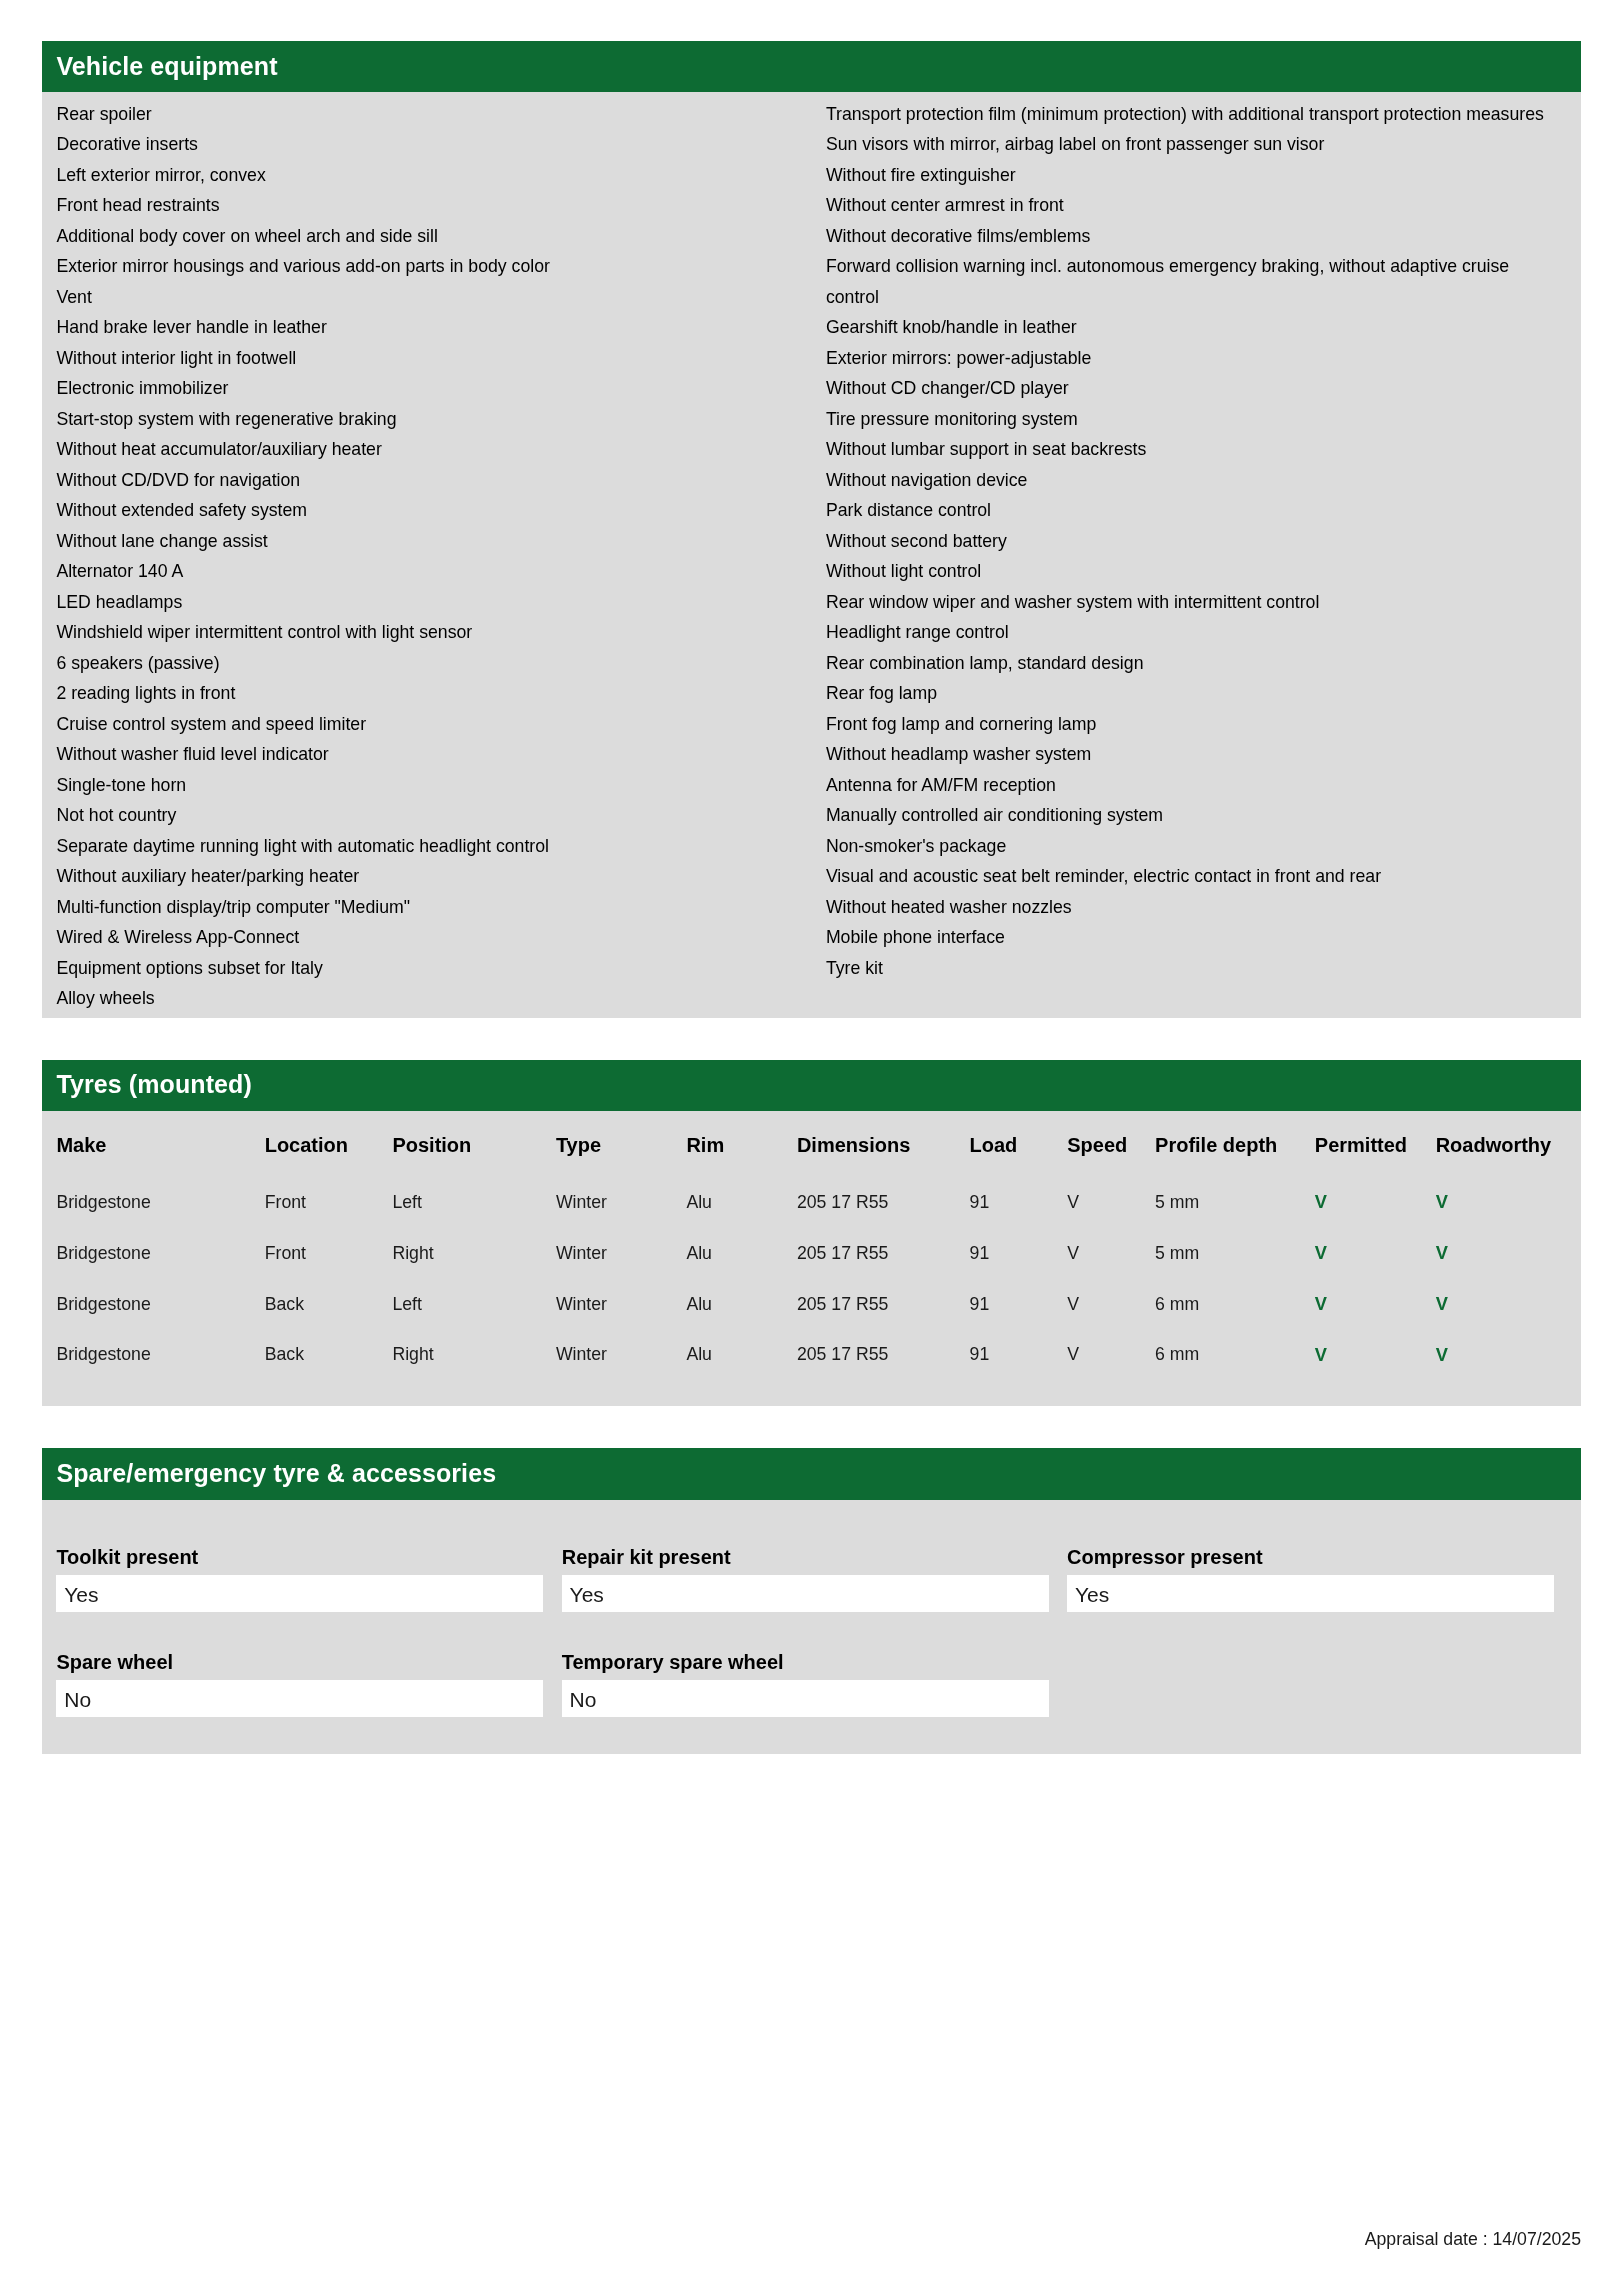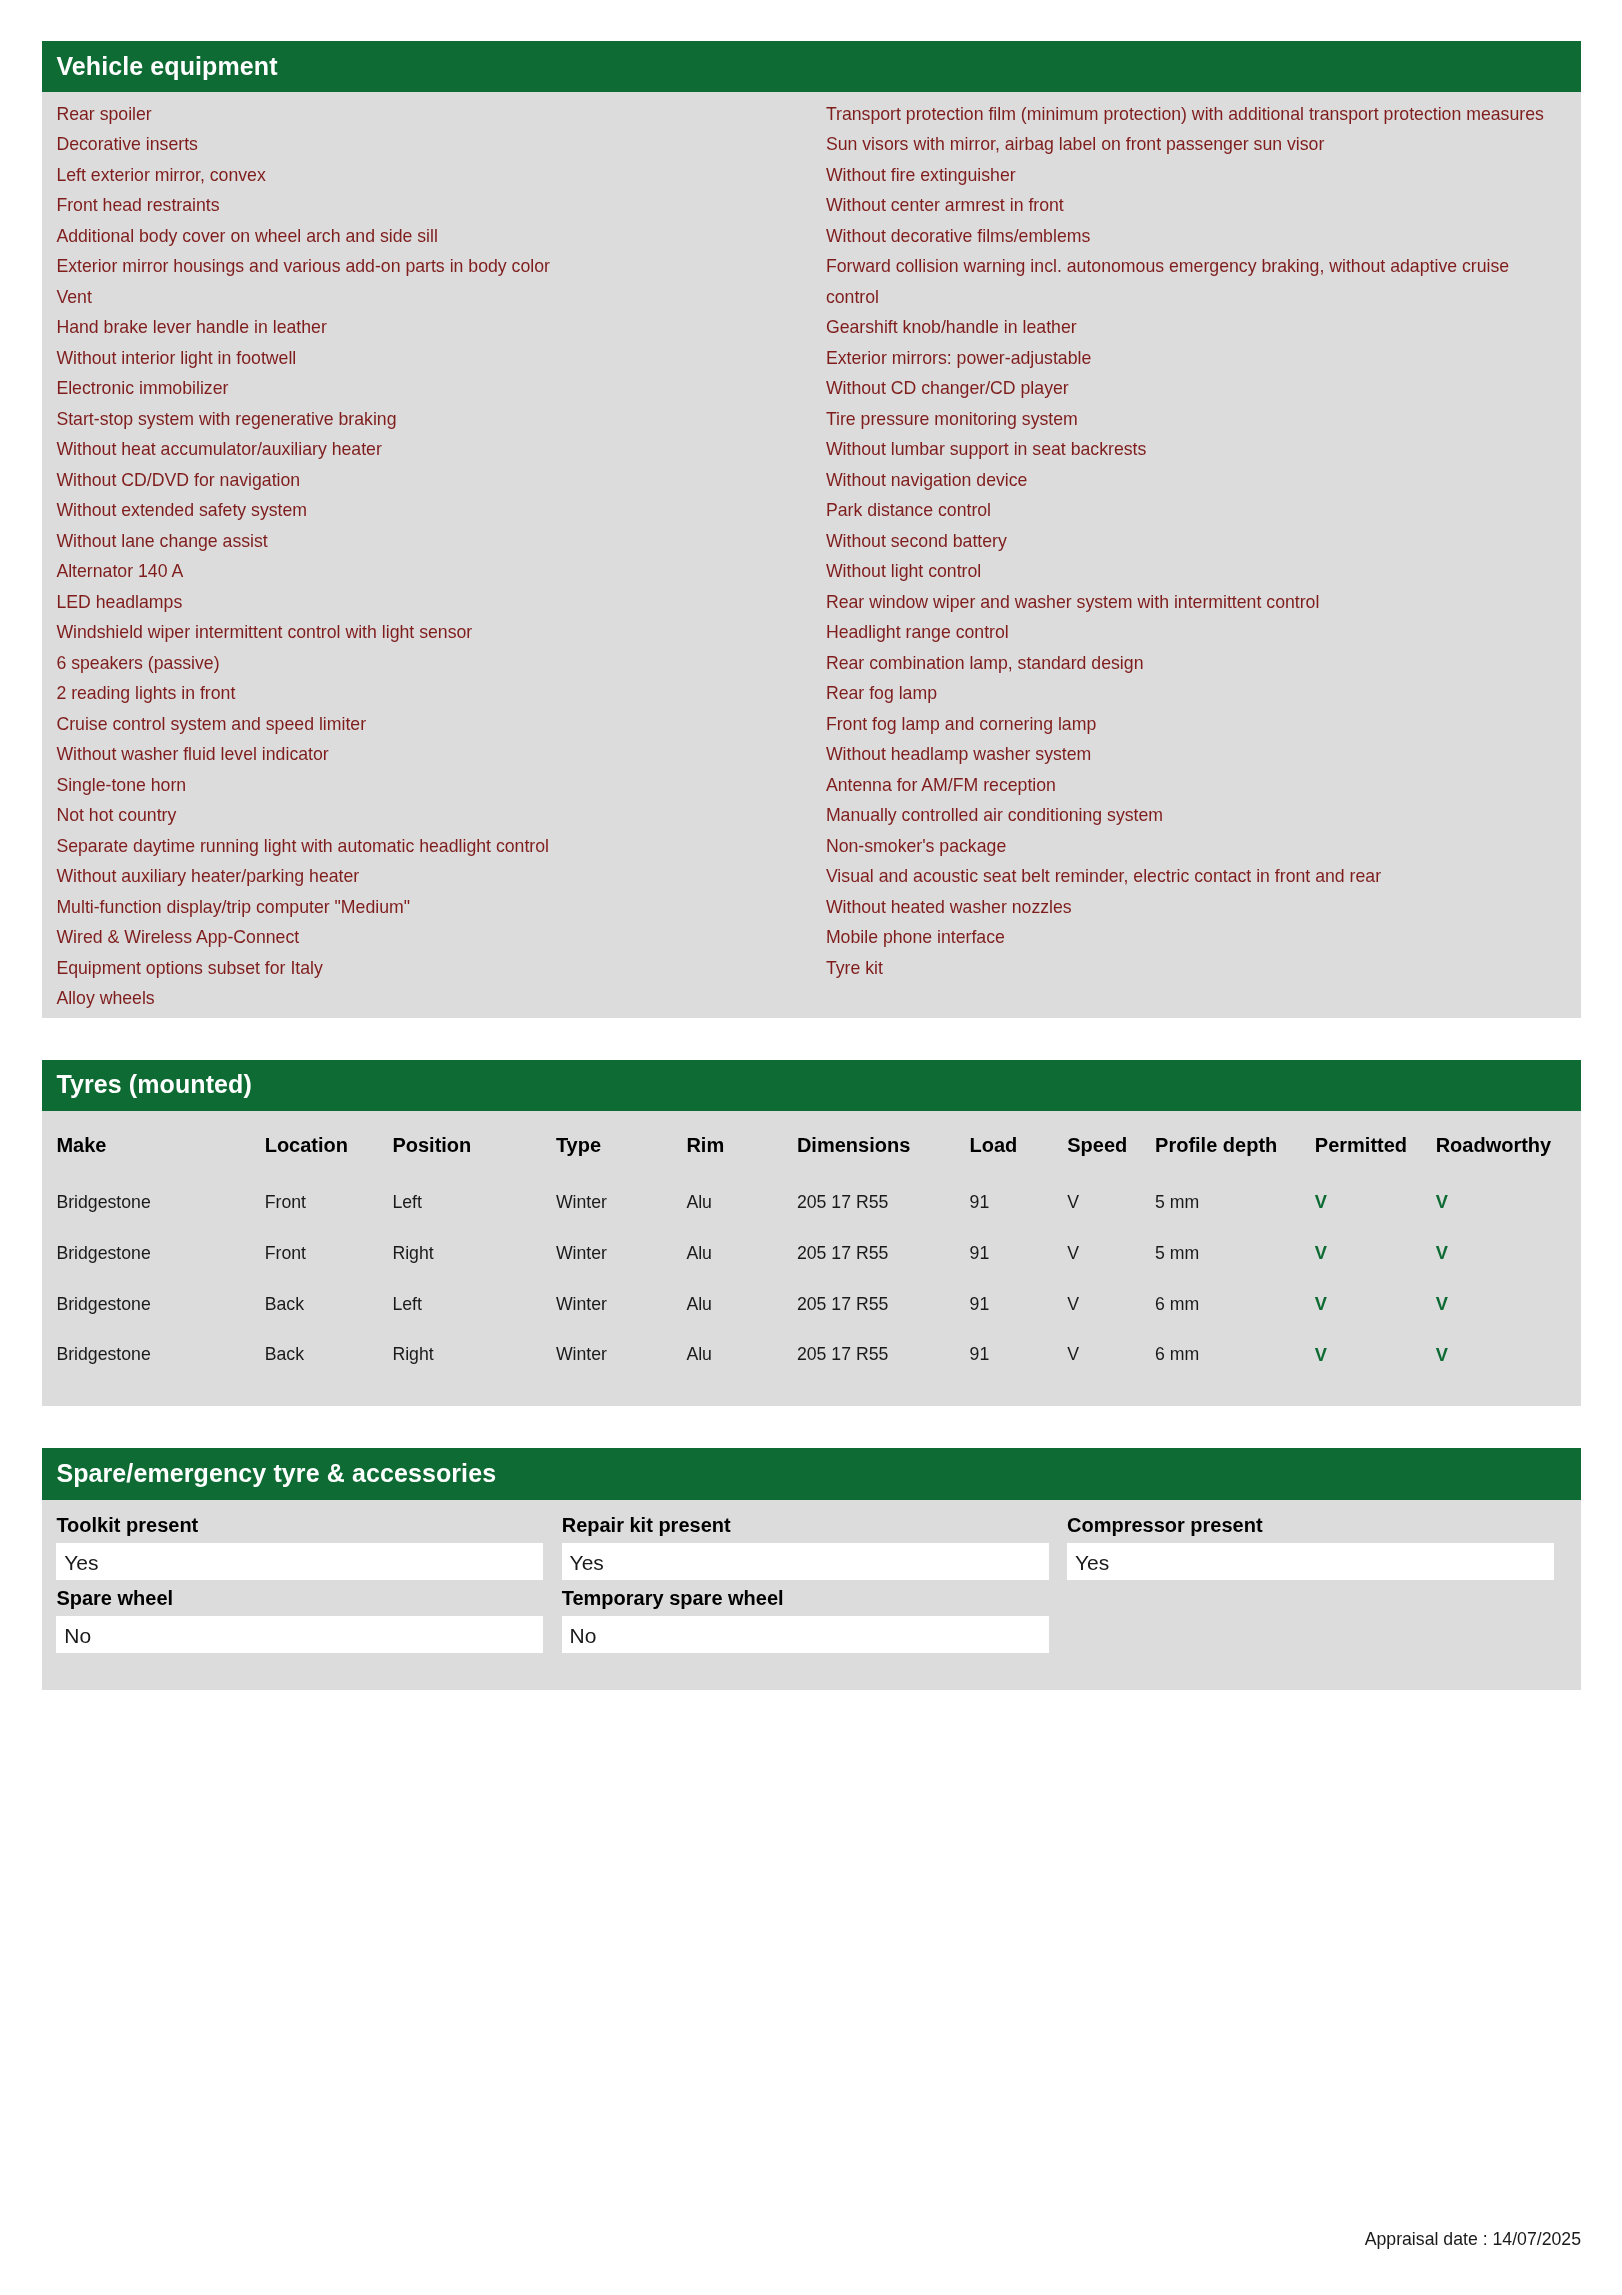--- a/index.html
+++ b/index.html
@@ -45,21 +45,21 @@
     width: 50%;
     box-sizing: border-box;
     padding: 0 14.4px;
   }
   .equip-col.left {
     background: #dcdcdc;
   }
   .equip-item {
     font-size: 17.7px;
     line-height: 30.5px;
-    color: #7f1d1d;
+    color: #000000;
     white-space: nowrap;
   }
   .equip-item.wrap {
     white-space: normal;
   }
 
   
   .tyres-body {
     padding: 17px 14.4px 26px 14.4px;
   }
@@ -103,20 +103,21 @@
   .spare-body {
     padding: 14.4px 14.4px 30px 14.4px;
   }
   .spare-row {
     display: flex;
     gap: 18.3px;
     margin-bottom: 6.5px;
   }
   .spare-field {
     width: 487px;
+    margin-top: 32px;
   }
   .spare-label {
     font-size: 20px;
     font-weight: bold;
     margin-bottom: 6.5px;
   }
   .spare-value {
     background: #ffffff;
     font-size: 21px;
     padding: 7.2px 7.9px 8.5px 7.9px;

